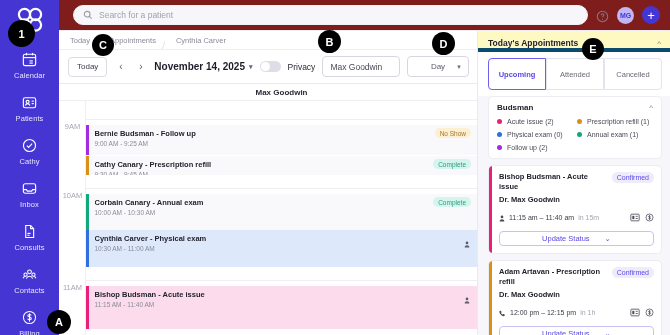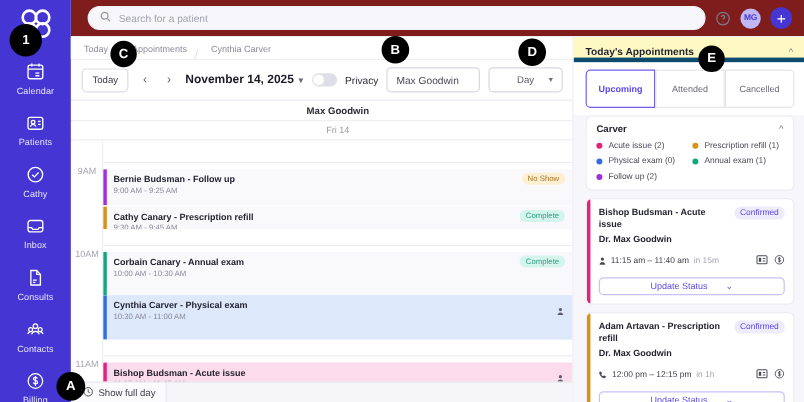--- a/index.html
+++ b/index.html
@@ -462,21 +462,20 @@
           <div class="toggle"></div>
           <div class="privacy-label">Privacy</div>
           <input class="doctor-input" type="text" value="Max Goodwin" style="">
           <div class="view-select">
             <span>Day</span>
             <span class="sel-caret">▼</span>
           </div>
         </div>
 
         <div class="cal-head-doctor">Max Goodwin</div>
-        <div class="cal-head-day">Fri 14</div>
 
         <div class="grid-scroll">
           <div class="grid-inner">
             <div class="time-col">
               <div class="time-mark" style="top:21px">9AM</div>
               <div class="time-mark" style="top:90px">10AM</div>
               <div class="time-mark" style="top:182px">11AM</div>
             </div>
 
             <div class="hour-line" style="top:18px"></div>
@@ -533,52 +532,41 @@
                 <div class="event-time">11:15 AM - 11:40 AM</div>
                 <span class="event-person">
                   <svg viewBox="0 0 8 9" width="6" height="7" fill="#5a5a69">
                     <circle cx="4" cy="2.4" r="1.8"></circle>
                       <path d="M.9 8.6c0-1.8 1.4-3 3.1-3s3.1 1.2 3.1 3z"></path>
                   </svg>
                 </span>
               </div>
             </div>
 
-            <div class="showfull-wrap">
-              <div class="showfull-btn">
-                <span>
-                  <svg viewBox="0 0 12 12" width="9" height="9" fill="none" stroke="#4a4a58" stroke-width="1.1">
-                    <circle cx="6" cy="6" r="4.7"></circle>
-                      <path d="M6 3.3V6l1.9 1.2"></path>
-                  </svg>
-                </span>
-                <span>Show full day</span>
-              </div>
-            </div>
           </div>
         </div>
       </div>
 
       <div class="right-panel">
         <div class="rp-header">
           <span class="rp-title">Today's Appointments</span>
           <span class="chev">^</span>
         </div>
 
         <div class="rp-tabs">
           <div class="rp-tab">Upcoming</div>
           <div class="rp-tab">Attended</div>
           <div class="rp-tab">Cancelled</div>
         </div>
 
         <div class="rp-body">
 
           <div class="legend-card">
             <div class="legend-head">
-              <span class="legend-title">Carver</span>
+              <span class="legend-title">Budsman</span>
               <span class="chev">^</span>
             </div>
             <div class="legend-grid">
               <div class="legend-item">
                 <span class="legend-dot" id="ld0" style="background: rgb(232, 32, 122);"></span>
                 <span class="legend-text">Acute issue (2)</span>
               </div>
               <div class="legend-item">
                 <span class="legend-dot" id="ld1" style="background: rgb(217, 144, 20);"></span>
                 <span class="legend-text">Prescription refill (1)</span>

